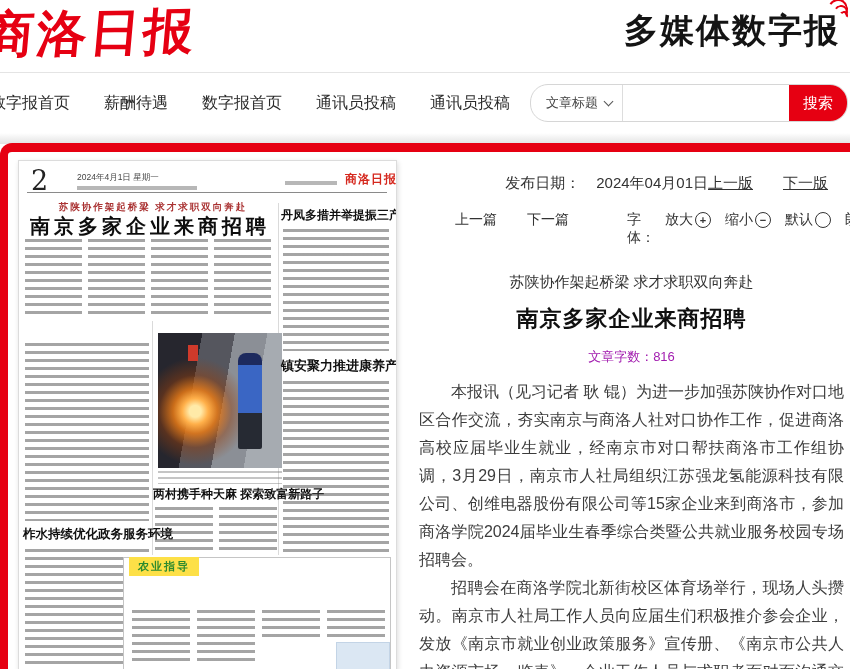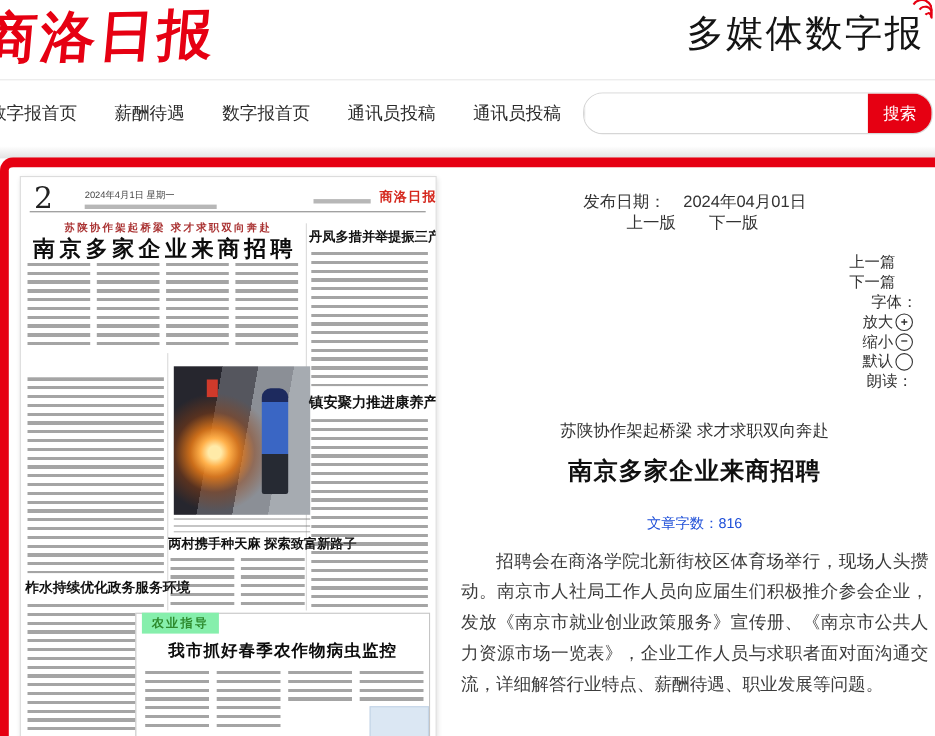--- a/index.html
+++ b/index.html
@@ -10,21 +10,21 @@
   }
   
   .header{height:72px;position:relative;background:#fff;}
   .logo{
     position:absolute;left:-16px;top:0px;
     color:#e60012;font-family:"DejaVu Serif",serif;font-weight:bold;
     font-size:50px;letter-spacing:3px;transform:skewX(-6deg) rotate(-1deg);
     white-space:nowrap;
   }
   .brand-wrap{position:absolute;right:10px;top:8px;}
-  .brand{font-size:34px;font-weight:400;color:#141414;letter-spacing:2px;font-family:"Liberation Sans",sans-serif;}
+  .brand{font-size:34px;font-weight:700;color:#141414;letter-spacing:2px;font-family:"Liberation Sans",sans-serif;}
   .sig{position:absolute;right:-8px;top:-7px;width:20px;height:20px;}
   .sig i{position:absolute;right:0;bottom:2px;border:2px solid #e60012;border-left-color:transparent;border-bottom-color:transparent;border-radius:50%;transform:rotate(-12deg);}
   .sig i.s1{width:4px;height:4px;}
   .sig i.s2{width:10px;height:10px;}
   .sig i.s3{width:16px;height:16px;}
   
   .navbar{height:60px;border-top:1px solid #e4e4e4;display:flex;align-items:center;background:#fff;padding-right:2px;}
   .nav-items{display:flex;gap:34px;margin-left:-10px;font-size:16px;color:#2b2b2b;}
   .nav-item{cursor:pointer;white-space:nowrap;}
   .searchbar{
@@ -56,46 +56,46 @@
   .pnum{left:12px;top:4px;font-family:"DejaVu Serif",serif;font-size:27px;color:#222;}
   .pdate{left:58px;top:11px;font-size:8.5px;color:#444;white-space:nowrap;}
   .psec{left:133px;top:8px;width:120px;text-align:center;font-size:15px;letter-spacing:7px;color:#222;white-space:nowrap;}
   .pmast{left:326px;top:10px;font-size:12px;font-weight:bold;color:#d5281e;font-family:"DejaVu Serif",serif;letter-spacing:1px;white-space:nowrap;}
   .phr{left:8px;top:31px;width:360px;border-top:1px solid #8a8a8a;height:0;}
   .kicker-s{left:10px;top:40px;width:248px;text-align:center;font-size:9.5px;font-weight:bold;color:#a33;letter-spacing:2px;white-space:nowrap;}
   .lead-t{left:2px;top:52px;width:258px;text-align:center;font-size:20px;font-weight:900;color:#0d0d0d;letter-spacing:4px;white-space:nowrap;}
   .hl{font-weight:800;color:#111;text-align:center;white-space:nowrap;}
   .vline{border-left:1px solid #dadada;width:0;}
   .green-box{left:104px;top:396px;width:266px;height:118px;border:1px solid #c5c5c5;background:#fff;}
-  .ag-tag{position:absolute;left:5px;top:-1px;background:#86efac;color:#2e8b2e;font-size:11px;font-weight:bold;padding:2px 9px;letter-spacing:2px;}
+  .ag-tag{position:absolute;left:5px;top:-1px;background:#fde047;color:#2e8b2e;font-size:11px;font-weight:bold;padding:2px 9px;letter-spacing:2px;}
   .ag-title{position:absolute;left:0;top:24px;width:100%;text-align:center;font-size:15px;font-weight:900;color:#0c0c0c;letter-spacing:1px;}
   .photo{
     left:139px;top:172px;width:124px;height:135px;
     background:
       radial-gradient(circle at 30% 58%, #ffeaa8 0 5%, #ffb04a 11%, rgba(232,122,22,.85) 19%, rgba(150,64,14,.45) 31%, rgba(0,0,0,0) 46%),
       linear-gradient(100deg,#26262e 0 30%,#55565e 30% 52%,#8b8f96 52% 74%,#a6abb1 74% 100%);
   }
   .worker{position:absolute;right:20px;top:20px;width:24px;height:96px;border-radius:8px 8px 2px 2px;
     background:linear-gradient(to bottom,#1d2a5e 0 12px,#3a66c4 12px 60px,#262a33 60px 100%);}
   .redsign{position:absolute;left:30px;top:12px;width:10px;height:16px;background:#cf3a2b;}
   .bluebox{position:absolute;left:212px;top:84px;width:52px;height:40px;background:#dbe7f3;border:1px solid #c3d4e6;}
   
   .reader{flex:1;padding:10px 8px 0 22px;color:#333;min-width:0;}
-  .row1{display:flex;justify-content:flex-end;align-items:center;font-size:15px;margin-top:4px;flex-direction:column;}
+  .row1{display:flex;justify-content:flex-end;align-items:center;font-size:15px;margin-top:4px;}
   .row1-left{display:flex;gap:16px;}
-  .row1-right{display:flex;gap:30px;margin-right:4px;}
+  .row1-right{display:flex;gap:30px;margin-right:16px;text-decoration:underline;}
   .link{cursor:pointer;color:#333;white-space:nowrap;}
-  .row2{margin:18px 0 0 36px;display:flex;align-items:flex-end;font-size:14px;color:#333;flex-direction:column;}
+  .row2{margin:18px 0 0 36px;display:flex;align-items:flex-start;font-size:14px;color:#333;}
   .row2 .link{margin-right:30px;}
   .fontlbl{margin-left:28px;margin-right:10px;}
   .tool{display:inline-flex;align-items:center;margin-right:14px;cursor:pointer;white-space:nowrap;}
   .cir{display:inline-flex;width:14px;height:14px;border:1.5px solid #333;border-radius:50%;align-items:center;justify-content:center;font-size:11px;font-weight:bold;line-height:1;margin-left:2px;}
   .kicker{text-align:center;font-size:15px;color:#333;margin-top:26px;}
   .title{text-align:center;font-size:22px;font-weight:800;color:#101010;margin-top:12px;letter-spacing:1px;}
-  .wcount{text-align:center;font-size:13px;color:#1d4ed8;margin-top:24px;}
+  .wcount{text-align:center;font-size:13px;color:#a21caf;margin-top:14px;}
   .body-text{margin-top:12px;font-size:16px;line-height:28px;color:#3c3c3c;text-align:justify;}
   .body-text p{margin:0;text-indent:2em;}
 </style>
 </head>
 <body>
 
 <div class="header">
   <div class="logo">商洛日报</div>
   <div class="brand-wrap">
     <div class="brand">多媒体数字报</div>
@@ -109,20 +109,24 @@
 
 <div class="navbar">
   <div class="nav-items">
     <span class="nav-item">数字报首页</span>
     <span class="nav-item">薪酬待遇</span>
     <span class="nav-item">数字报首页</span>
     <span class="nav-item">通讯员投稿</span>
     <span class="nav-item">通讯员投稿</span>
   </div>
   <div class="searchbar">
+    <div class="search-cat">
+      <span>文章标题</span>
+      <span class="caret"></span>
+    </div>
     <input class="search-input" type="text" value="" style="">
     <button class="search-btn">搜索</button>
   </div>
 </div>
 <div class="gap-strip"></div>
 
 <div class="frame">
 
   <div class="paper">
     <div class="abs pnum">2</div>
@@ -158,21 +162,20 @@
 
     <div class="abs hl" style="left:134px;top:325px;width:132px;font-size:12px;">两村携手种天麻  探索致富新路子</div>
     <div class="abs tl" style="left:136px;top:346px;width:58px;height:44px;"></div>
     <div class="abs tl" style="left:200px;top:346px;width:58px;height:44px;"></div>
 
     <div class="abs hl" style="left:262px;top:196px;width:110px;font-size:13px;">镇安聚力推进康养产业发展</div>
     <div class="abs tl" style="left:264px;top:220px;width:106px;height:172px;"></div>
 
     <div class="abs green-box">
       <div class="ag-tag">农业指导</div>
-      <div class="ag-title">我市抓好春季农作物病虫监控</div>
       <div class="tl" style="position:absolute;left:8px;top:52px;width:58px;height:54px;"></div>
       <div class="tl" style="position:absolute;left:73px;top:52px;width:58px;height:54px;"></div>
       <div class="tl" style="position:absolute;left:138px;top:52px;width:58px;height:28px;"></div>
       <div class="tl" style="position:absolute;left:203px;top:52px;width:58px;height:28px;"></div>
       <div class="bluebox"></div>
     </div>
   </div>
 
   <div class="reader">
     <div class="row1">
@@ -207,17 +210,18 @@
       </span>
     </div>
 
     <div class="kicker">苏陕协作架起桥梁 求才求职双向奔赴</div>
     <div class="title">南京多家企业来商招聘</div>
     <div class="wcount">
       <span>文章字数：</span><span>816</span>
     </div>
 
     <div class="body-text">
+      <p>本报讯（见习记者 耿 锟）为进一步加强苏陕协作对口地区合作交流，夯实南京与商洛人社对口协作工作，促进商洛高校应届毕业生就业，经南京市对口帮扶商洛市工作组协调，3月29日，南京市人社局组织江苏强龙氢能源科技有限公司、创维电器股份有限公司等15家企业来到商洛市，参加商洛学院2024届毕业生春季综合类暨公共就业服务校园专场招聘会。</p>
       <p>招聘会在商洛学院北新街校区体育场举行，现场人头攒动。南京市人社局工作人员向应届生们积极推介参会企业，发放《南京市就业创业政策服务》宣传册、《南京市公共人力资源市场一览表》，企业工作人员与求职者面对面沟通交流，详细解答行业特点、薪酬待遇、职业发展等问题。</p>
 
     </div>
   </div>
 </div>
 
 </body></html>

